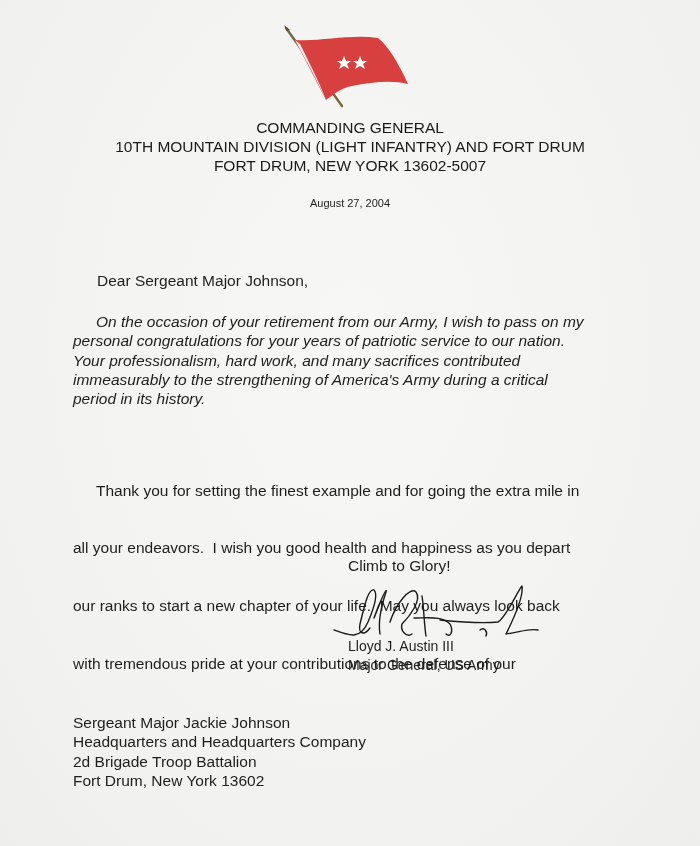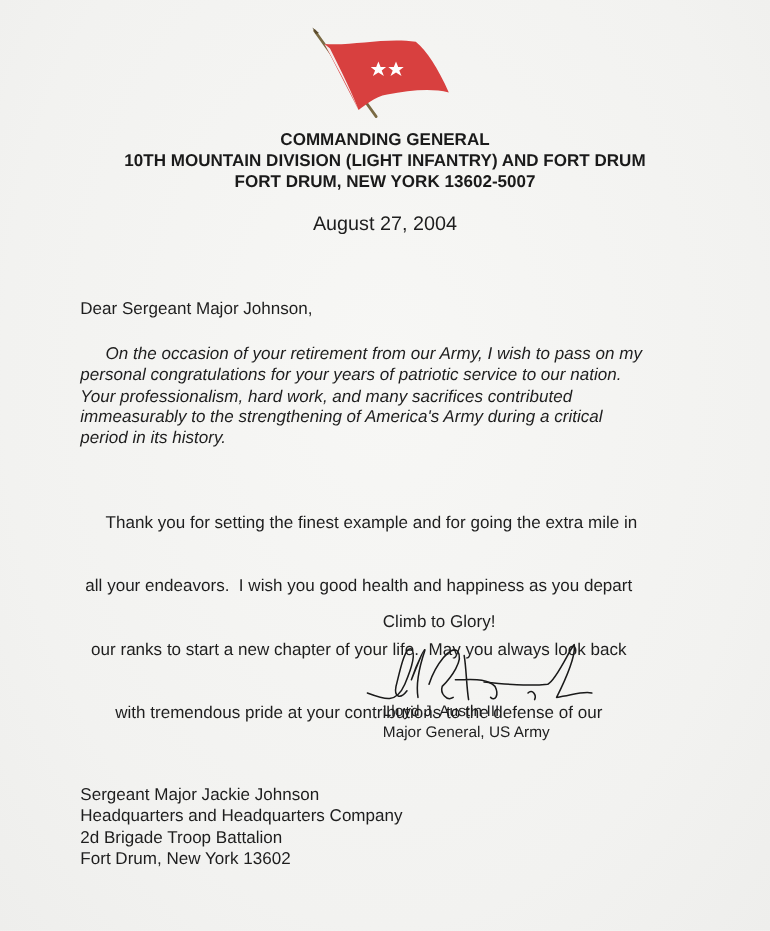--- a/index.html
+++ b/index.html
@@ -26,46 +26,46 @@
       left: 280px;
       top: 24px;
       width: 135px;
       height: 86px;
     }
     .header {
       position: absolute;
       left: 0;
       width: 700px;
       text-align: center;
-      font-weight: bold;
+      font-weight: normal;
       font-size: 15.5px;
       line-height: 19px;
       top: 118px;
       color: #1a1a1a;
     }
     .header div { white-space: nowrap; }
     .date {
       position: absolute;
       left: 0;
       width: 700px;
       text-align: center;
       top: 194px;
-      font-size: 18px;
+      font-size: 11px;
       line-height: 19px;
     }
     .text {
       position: absolute;
       left: 73px;
       font-size: 15.5px;
       line-height: 19.3px;
       white-space: nowrap;
     }
-    .salutation { top: 271px; }
+    .salutation { top: 271px; margin-left: 24px; }
     .para1 { top: 312px; font-style: italic; }
-    .para2 { top: 427px; text-align: center; }
+    .para2 { top: 442px; }
     .indent { padding-left: 23px; }
     .closing {
       position: absolute;
       left: 348px;
       top: 556px;
       font-size: 15.5px;
       line-height: 19px;
     }
     .signature-svg {
       position: absolute;

